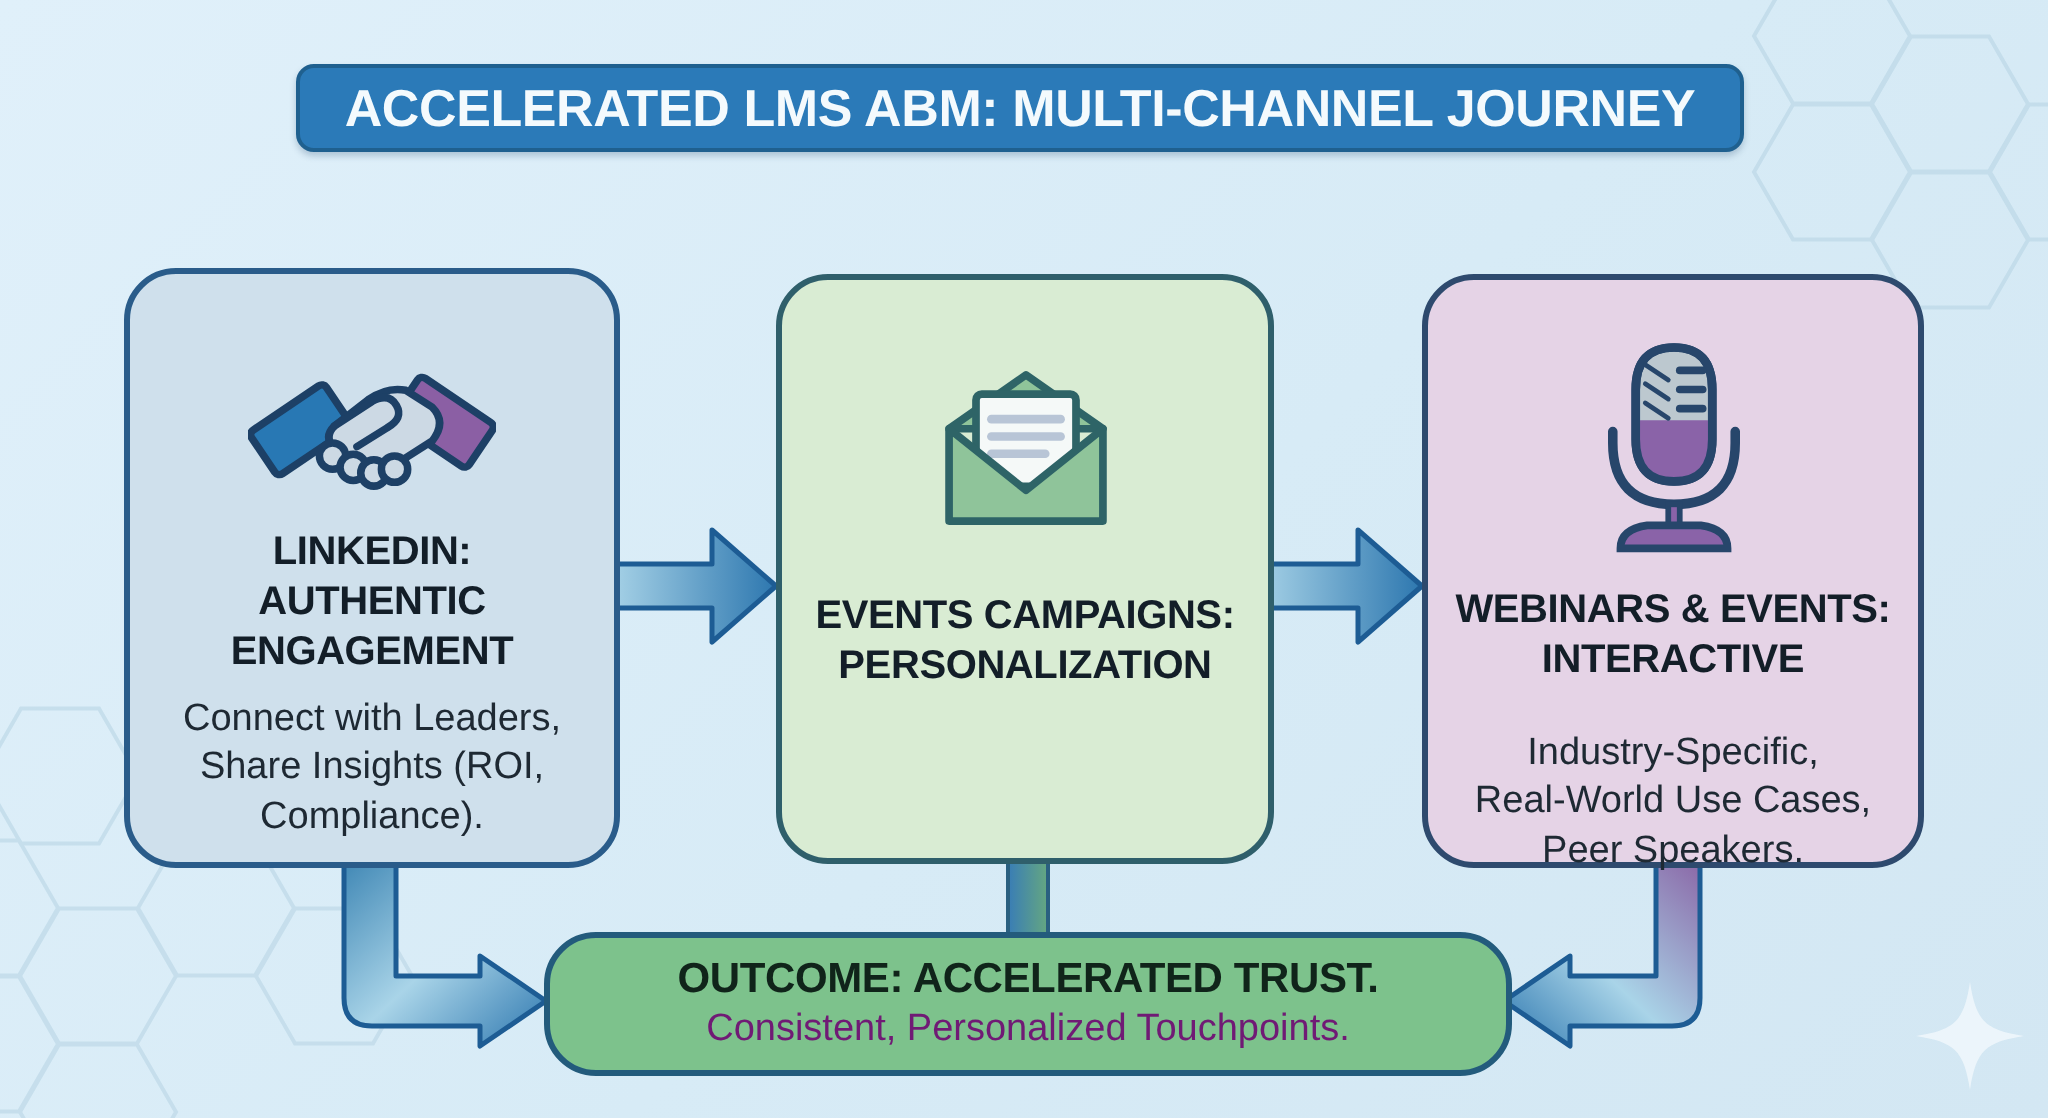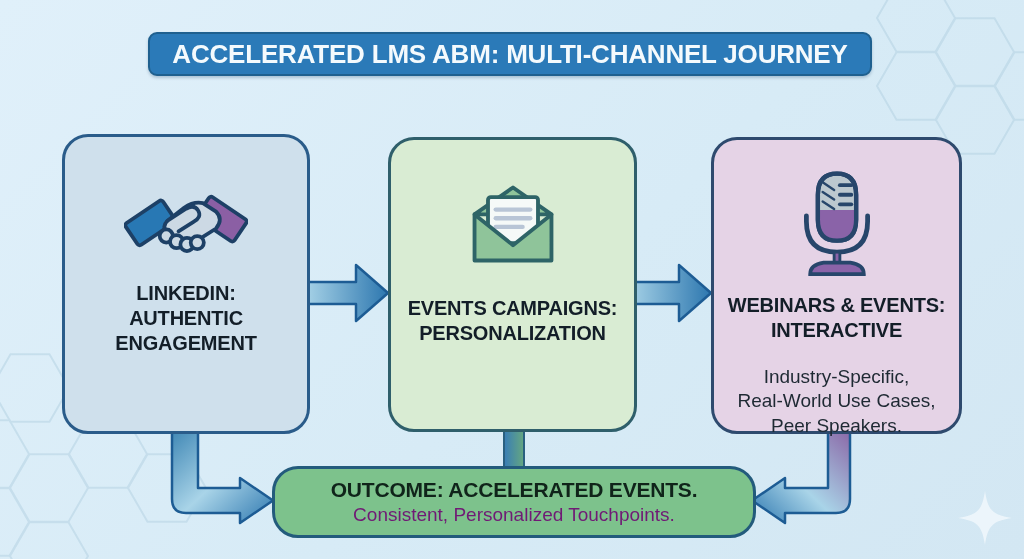--- a/index.html
+++ b/index.html
@@ -141,20 +141,23 @@
         <circle cx="45" cy="62" r="7" fill="#ccd9e4"></circle>
         <circle cx="56" cy="68" r="7" fill="#ccd9e4"></circle>
         <circle cx="67" cy="71" r="7" fill="#ccd9e4"></circle>
         <circle cx="78" cy="69" r="7" fill="#ccd9e4"></circle>
       </g>
     </svg>
   </div>
   <div class="card-title">LINKEDIN:
 AUTHENTIC
 ENGAGEMENT</div>
+  <div class="card-body">Connect with Leaders,
+Share Insights (ROI,
+Compliance).</div>
 </div>
 
 <div class="card card-email">
   <div class="icon-wrap">
     <svg width="100" height="94" viewBox="0 0 104 96">
       <g stroke="#2e6467" stroke-width="4" stroke-linejoin="round">
         <path d="M12 38 L52 10 L92 38 Z" fill="#8fc49a"></path>
         <rect x="26" y="20" width="52" height="48" rx="3" fill="#f5f9f8"></rect>
         <g stroke="#b8c5d6" stroke-width="4.5" stroke-linecap="round">
           <line x1="34" y1="33" x2="70" y2="33"></line>
@@ -193,15 +196,15 @@
     </svg>
   </div>
   <div class="card-title">WEBINARS &amp; EVENTS:
 INTERACTIVE</div>
   <div class="card-body">Industry-Specific,
 Real-World Use Cases,
 Peer Speakers.</div>
 </div>
 
 <div class="outcome-box">
-  <div class="outcome-title">OUTCOME: ACCELERATED EVENTS.</div>
+  <div class="outcome-title">OUTCOME: ACCELERATED TRUST.</div>
   <div class="outcome-subtitle">Consistent, Personalized Touchpoints.</div>
 </div>
 
 </body></html>

